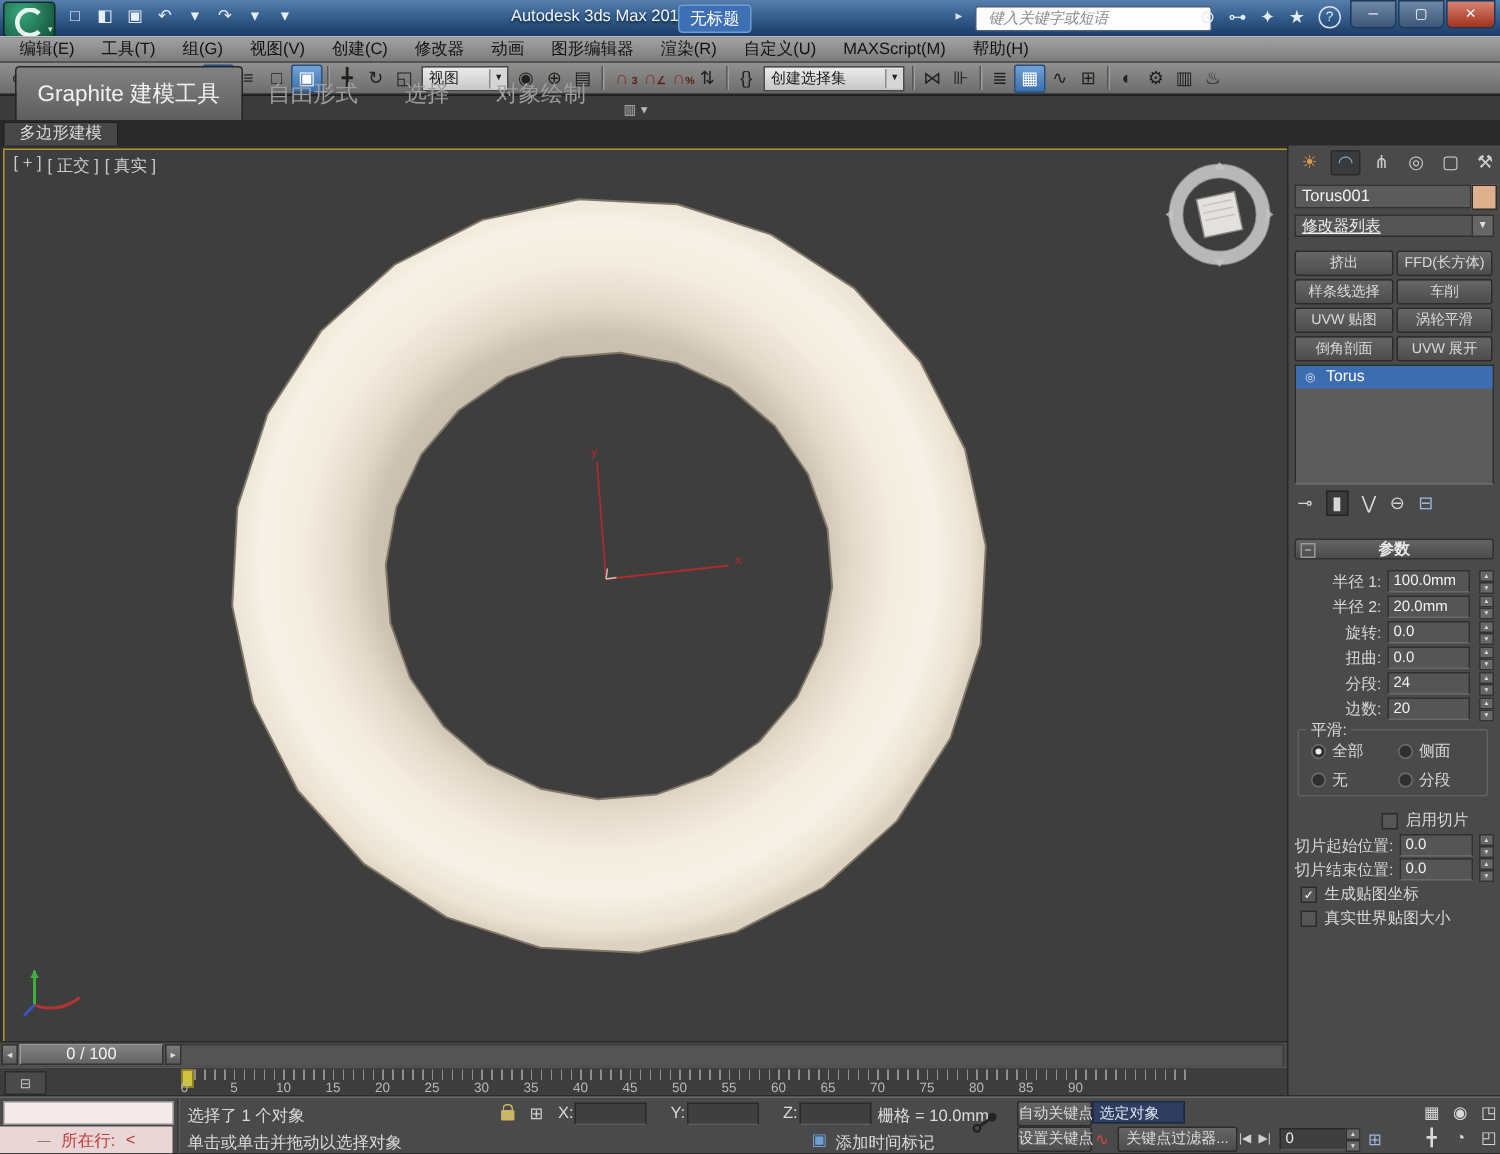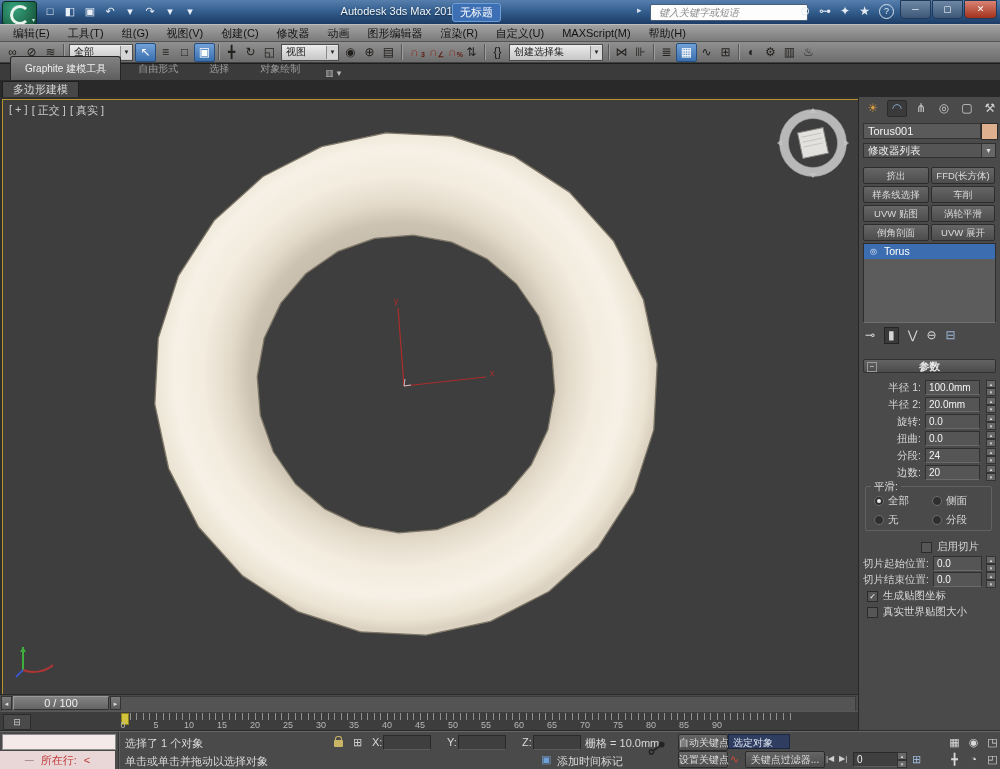--- a/index.html
+++ b/index.html
@@ -47,21 +47,21 @@
   .tbadge{position:absolute;right:-1px;bottom:-2px;font-size:7px;color:#5e1b12;font-weight:bold;}
   .tsep{width:1px;height:16px;background:#575757;margin:0 3px;flex:0 0 auto;box-shadow:1px 0 0 #9d9d9d;}
   .tdd{height:15px;background:linear-gradient(#ececec,#c6c6c6);border:1px solid #4c4c4c;display:flex;
     align-items:center;font-size:10px;color:#1c1c1c;padding-left:4px;margin:0 2px;flex:0 0 auto;}
   .tdd .lbl{flex:1;white-space:nowrap;overflow:hidden;}
   .tdd .arr{width:11px;height:13px;font-size:6px;line-height:13px;text-align:center;color:#222;
     border-left:1px solid #8c8c8c;background:#d6d6d6;}
   
   #ribbon1{position:absolute;left:0;top:63px;width:1000px;height:17px;background:#3b3b3b;display:flex;
     align-items:flex-end;padding-left:10px;gap:3px;box-sizing:border-box;border-top:1px solid #1d1d1d;}
-  .rtab{padding:4px 14px;font-size:10px;color:#9d9d9d;height:15px;line-height:15px;white-space:nowrap;}
+  .rtab{padding:10px 14px;font-size:15px;color:#9d9d9d;height:15px;line-height:15px;white-space:nowrap;}
   .rtab.active{background:linear-gradient(#828282,#5e5e5e);color:#f1f1f1;border:1px solid #262626;
     border-bottom:none;border-radius:3px 3px 0 0;}
   #rmini{display:flex;align-items:center;gap:3px;color:#b9b9b9;font-size:9px;height:15px;margin-left:8px;}
   #ribbon2{position:absolute;left:0;top:80px;width:1000px;height:17px;background:#292929;}
   #rtab2{position:absolute;left:2px;top:1px;height:15px;line-height:15px;padding:0 10px;font-size:11px;
     color:#d9d9d9;background:#474747;border:1px solid #1f1f1f;border-bottom:none;}
   
   #viewport{position:absolute;left:2px;top:99px;width:855px;height:594px;background:#3e3e3e;
     border:1px solid #b5942f;box-sizing:content-box;}
   #vplabel{position:absolute;left:6px;top:3px;font-size:11px;color:#cbcbcb;display:flex;gap:4px;}
@@ -112,21 +112,21 @@
   #panel{position:absolute;left:858px;top:97px;width:142px;height:633px;background:#4a4a4a;
     border-left:1px solid #262626;box-sizing:border-box;}
   #ptabs{position:absolute;left:5px;top:3px;display:flex;gap:5px;}
   .ptab{width:18px;height:17px;font-size:12px;text-align:center;line-height:17px;color:#cfcfcf;}
   .ptab.active{background:#3a3a3a;border:1px solid #2a2a2a;border-radius:2px;height:15px;line-height:15px;}
   #objname{position:absolute;left:4px;top:26px;width:112px;height:14px;background:#5a5a5a;border:1px solid #333;
     color:#f2f2f2;font-size:11px;line-height:14px;padding-left:4px;}
   #swatch{position:absolute;left:122px;top:26px;width:15px;height:15px;border:1px solid #2c2c2c;}
   #modlist{position:absolute;left:4px;top:46px;width:133px;height:15px;background:#555;border:1px solid #303030;
     display:flex;align-items:center;box-sizing:border-box;}
-  #modlist .lbl{flex:1;font-size:10.5px;color:#eee;padding-left:4px;white-space:nowrap;}
+  #modlist .lbl{flex:1;font-size:10.5px;color:#eee;padding-left:4px;white-space:nowrap;text-decoration:underline;}
   #modlist .arr{width:13px;height:13px;background:#666;border-left:1px solid #333;font-size:7px;color:#ddd;
     text-align:center;line-height:13px;}
   #modgrid{position:absolute;left:4px;top:70px;display:grid;grid-template-columns:66px 64px;gap:2px;}
   .pbtn{height:15px;background:linear-gradient(#666,#4d4d4d);border:1px solid #2c2c2c;color:#dadada;
     font-size:9.5px;line-height:15px;text-align:center;border-radius:2px;white-space:nowrap;overflow:hidden;}
   #stack{position:absolute;left:4px;top:146px;width:133px;height:80px;background:#5c5c5c;border:1px solid #2e2e2e;
     border-bottom-color:#6e6e6e;box-sizing:border-box;}
   .stackrow{height:15px;background:#3c6db0;color:#fff;font-size:10.5px;line-height:15px;padding-left:20px;
     position:relative;white-space:nowrap;}
   .stackrow .oicon{position:absolute;left:6px;top:0;font-size:8px;color:#dfe8f4;}

